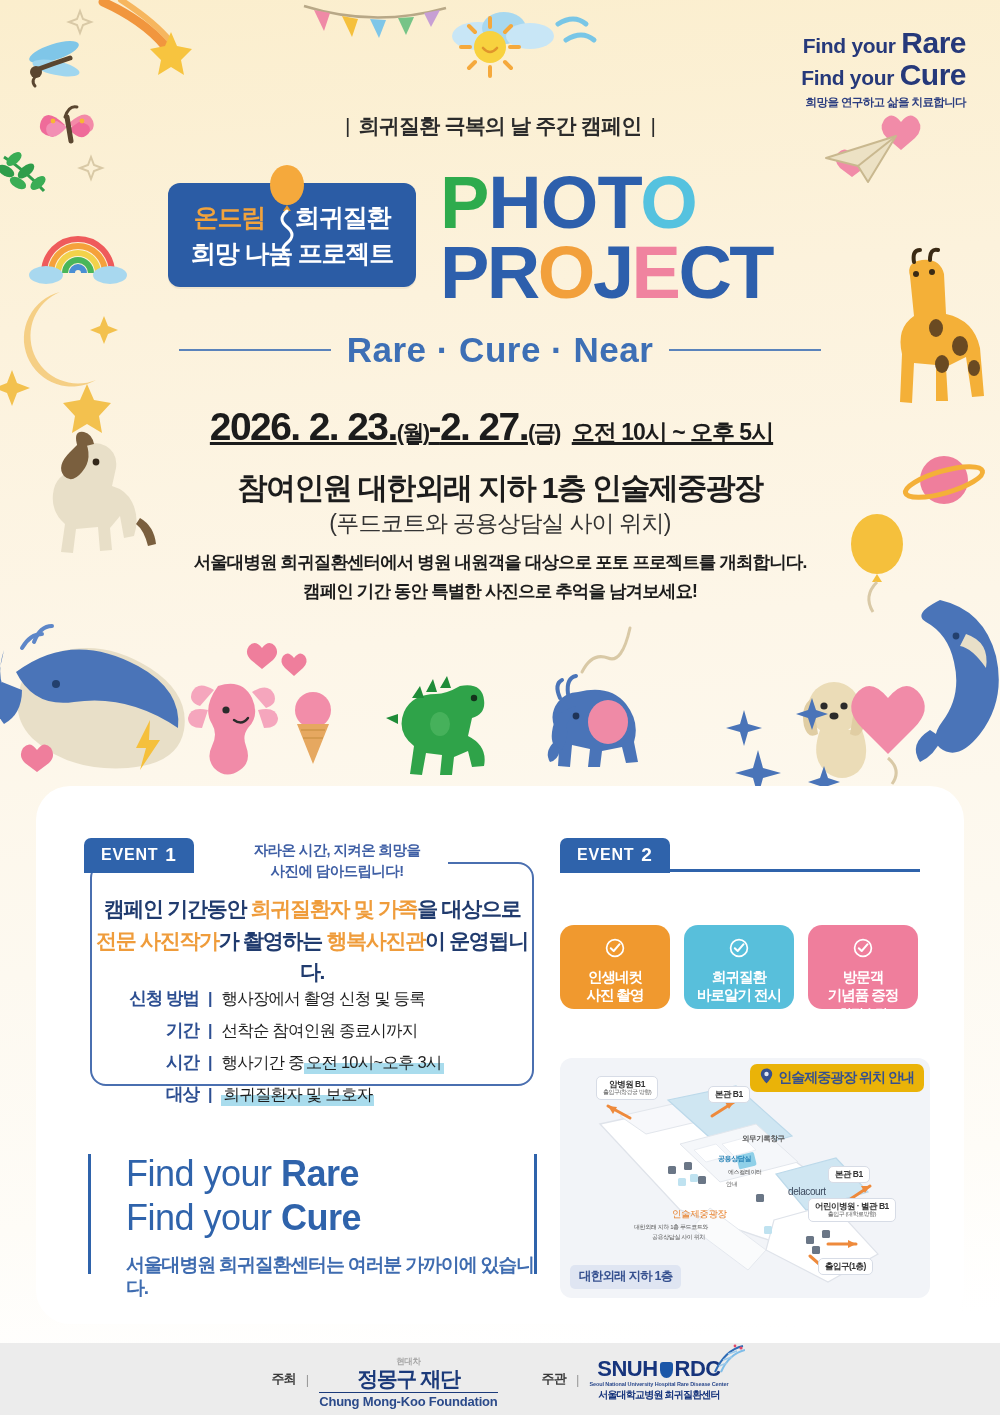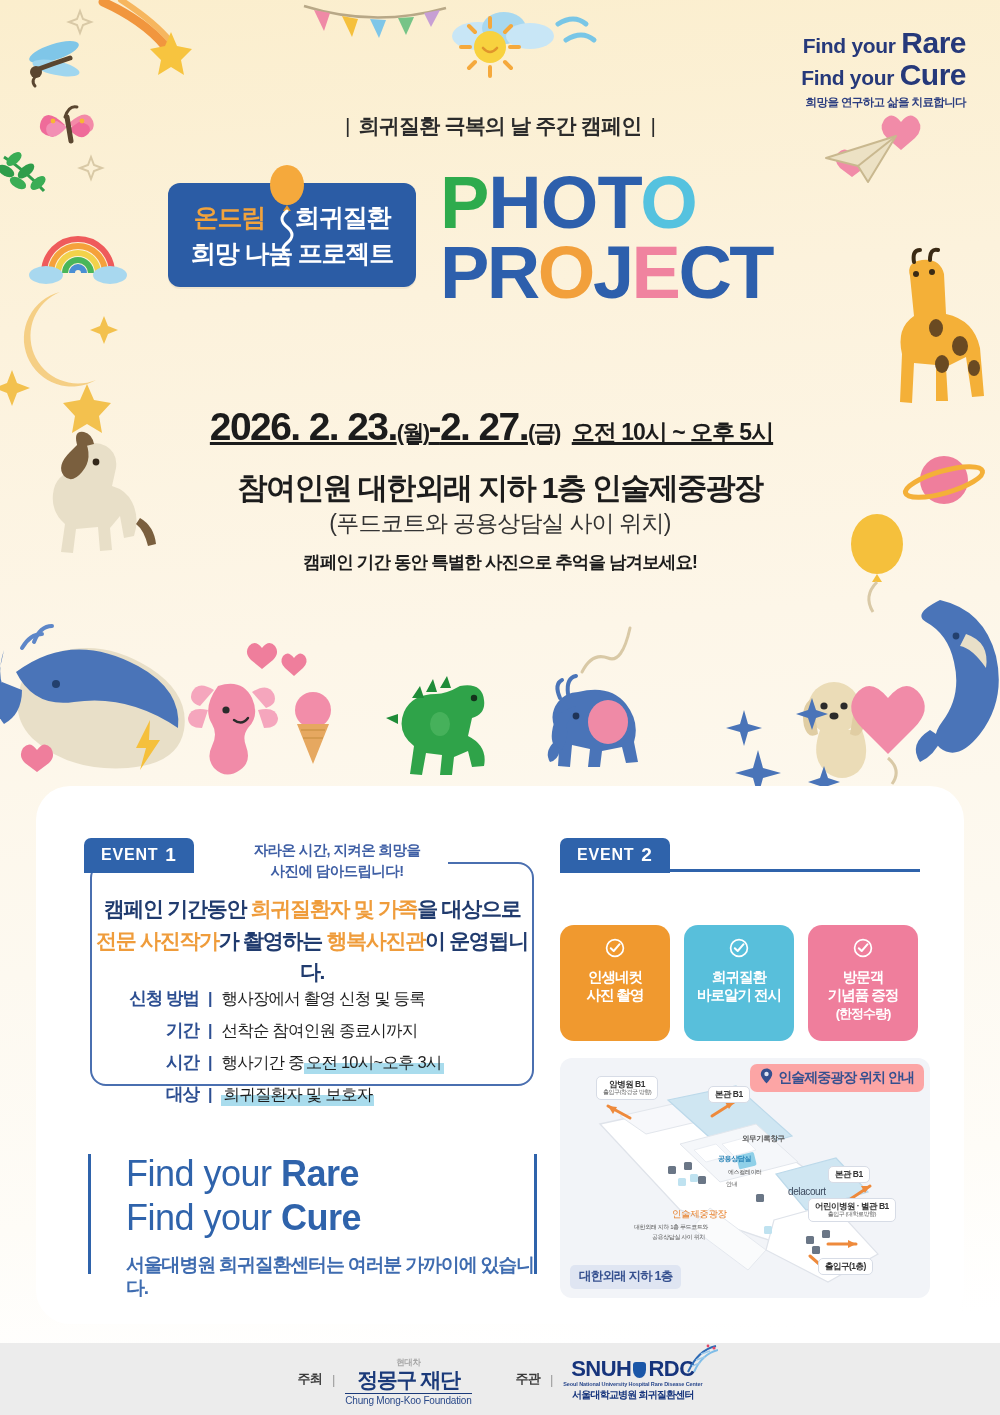--- a/index.html
+++ b/index.html
@@ -197,41 +197,41 @@
   }
   #ev2-head {
     position: absolute; left: 560px; top: 880px; width: 370px;
     font-size: 21.5px; font-weight: 800; color: #2d4f92; letter-spacing: -1.4px;
   }
   #ev2-cards {
     position: absolute; left: 560px; top: 925px;
     display: flex; gap: 14px;
   }
   .ecard {
-    width: 110px; height: 116px; border-radius: 14px;
+    width: 110px; height: 84px; border-radius: 14px;
     display: flex; flex-direction: column; align-items: center;
     justify-content: flex-start; padding-top: 13px;
     color: #ffffff; text-align: center;
   }
   .ecard .chk { margin-bottom: 6px; }
   .ecard .lbl {
     font-size: 14.5px; font-weight: 800; letter-spacing: -1px; line-height: 1.25;
   }
   .ecard .lbl .sm { font-size: 13px; }
 
   
   #map-panel {
     position: absolute; left: 560px; top: 1058px;
     width: 370px; height: 240px;
     background: #f2f4f8; border-radius: 12px;
     overflow: hidden;
   }
   #map-banner {
     position: absolute; right: 6px; top: 6px;
-    background: #fca5a5; border-radius: 7px;
+    background: #eab308; border-radius: 7px;
     padding: 4px 10px 5px;
     display: flex; align-items: center; gap: 5px;
     font-size: 14px; font-weight: 800; color: #35508f; letter-spacing: -1px;
     white-space: nowrap;
   }
   #map-floor {
     position: absolute; left: 10px; bottom: 9px;
     background: #dfe5f2; border-radius: 5px;
     padding: 3px 9px 4px;
     font-size: 12.5px; font-weight: 700; color: #35508f; letter-spacing: -0.8px;
@@ -263,21 +263,21 @@
     font-size: 13px; font-weight: 700; color: #3a3a3a; letter-spacing: -0.8px;
   }
   .fgroup .bar2 { color: #9a9a9a; font-size: 13px; }
   .logo-cmk { text-align: center; line-height: 1; }
   .logo-cmk .t1 { font-size: 8.5px; color: #a8a8a8; font-weight: 700; letter-spacing: -0.4px; }
   .logo-cmk .t2 {
     font-size: 21px; font-weight: 800; color: #1b3a7a; letter-spacing: -1.4px;
     margin-top: 1px;
     border-bottom: 1.5px solid #1b3a7a; padding-bottom: 3px;
   }
-  .logo-cmk .t3 { font-size: 10px; color: #2b4a8a; font-weight: 400; margin-top: 2px; letter-spacing: -0.2px;}
+  .logo-cmk .t3 { font-size: 13px; color: #2b4a8a; font-weight: 700; margin-top: 2px; letter-spacing: -0.2px;}
   .logo-snuh { position: relative; text-align: center; line-height: 1; }
   .logo-snuh .s1 {
     font-size: 22px; font-weight: 800; color: #16347c; letter-spacing: -0.5px;
     display: flex; align-items: center; gap: 2px; justify-content: center;
   }
   .logo-snuh .shield {
     width: 13px; height: 16px; background: #1b57a8;
     border-radius: 3px 3px 50% 50%; display: inline-block;
     position: relative; top: 1px;
   }
@@ -603,27 +603,33 @@
     <svg viewBox="0 0 400 150">
       <text x="0" y="58" font-family="'Liberation Sans', sans-serif" font-size="74" font-weight="bold" letter-spacing="-1" fill="#2d5fac">
         <tspan fill="#2eab4d">P</tspan><tspan>H</tspan><tspan>O</tspan><tspan>T</tspan><tspan fill="#55c2df">O</tspan>
       </text>
       <text x="0" y="128" font-family="'Liberation Sans', sans-serif" font-size="74" font-weight="bold" letter-spacing="-2.5" fill="#2d5fac">
         <tspan>P</tspan><tspan>R</tspan><tspan fill="#f2a03c">O</tspan><tspan>J</tspan><tspan fill="#f0839f">E</tspan><tspan>C</tspan><tspan>T</tspan>
       </text>
     </svg>
   </div>
 
+  <div id="rcn">
+    <span class="ln"></span>
+    <span class="txt">Rare · Cure · Near</span>
+    <span class="ln"></span>
+  </div>
 
   <div id="dateline">
     <span>2026. 2. 23.</span><span class="par">(월)</span><span>-</span><span>2. 27.</span><span class="par">(금)</span><span class="tm">오전 10시 ~ 오후 5시</span>
   </div>
   <div id="placeline">참여인원 대한외래 지하 1층 인술제중광장</div>
   <div id="placesub">(푸드코트와 공용상담실 사이 위치)</div>
   <div id="desc">
+    <div>서울대병원 희귀질환센터에서 병원 내원객을 대상으로 포토 프로젝트를 개최합니다.</div>
     <div>캠페인 기간 동안 특별한 사진으로 추억을 남겨보세요!</div>
   </div>
 
   <div id="card"></div>
 
   <div id="ev1-box"></div>
   <div class="notch" style="left:100px;top:860px;width:234px;height:6px"></div>
   <div class="notch" style="left:228px;top:860px;width:220px;height:6px"></div>
 
   <div id="ev1-tabs">

